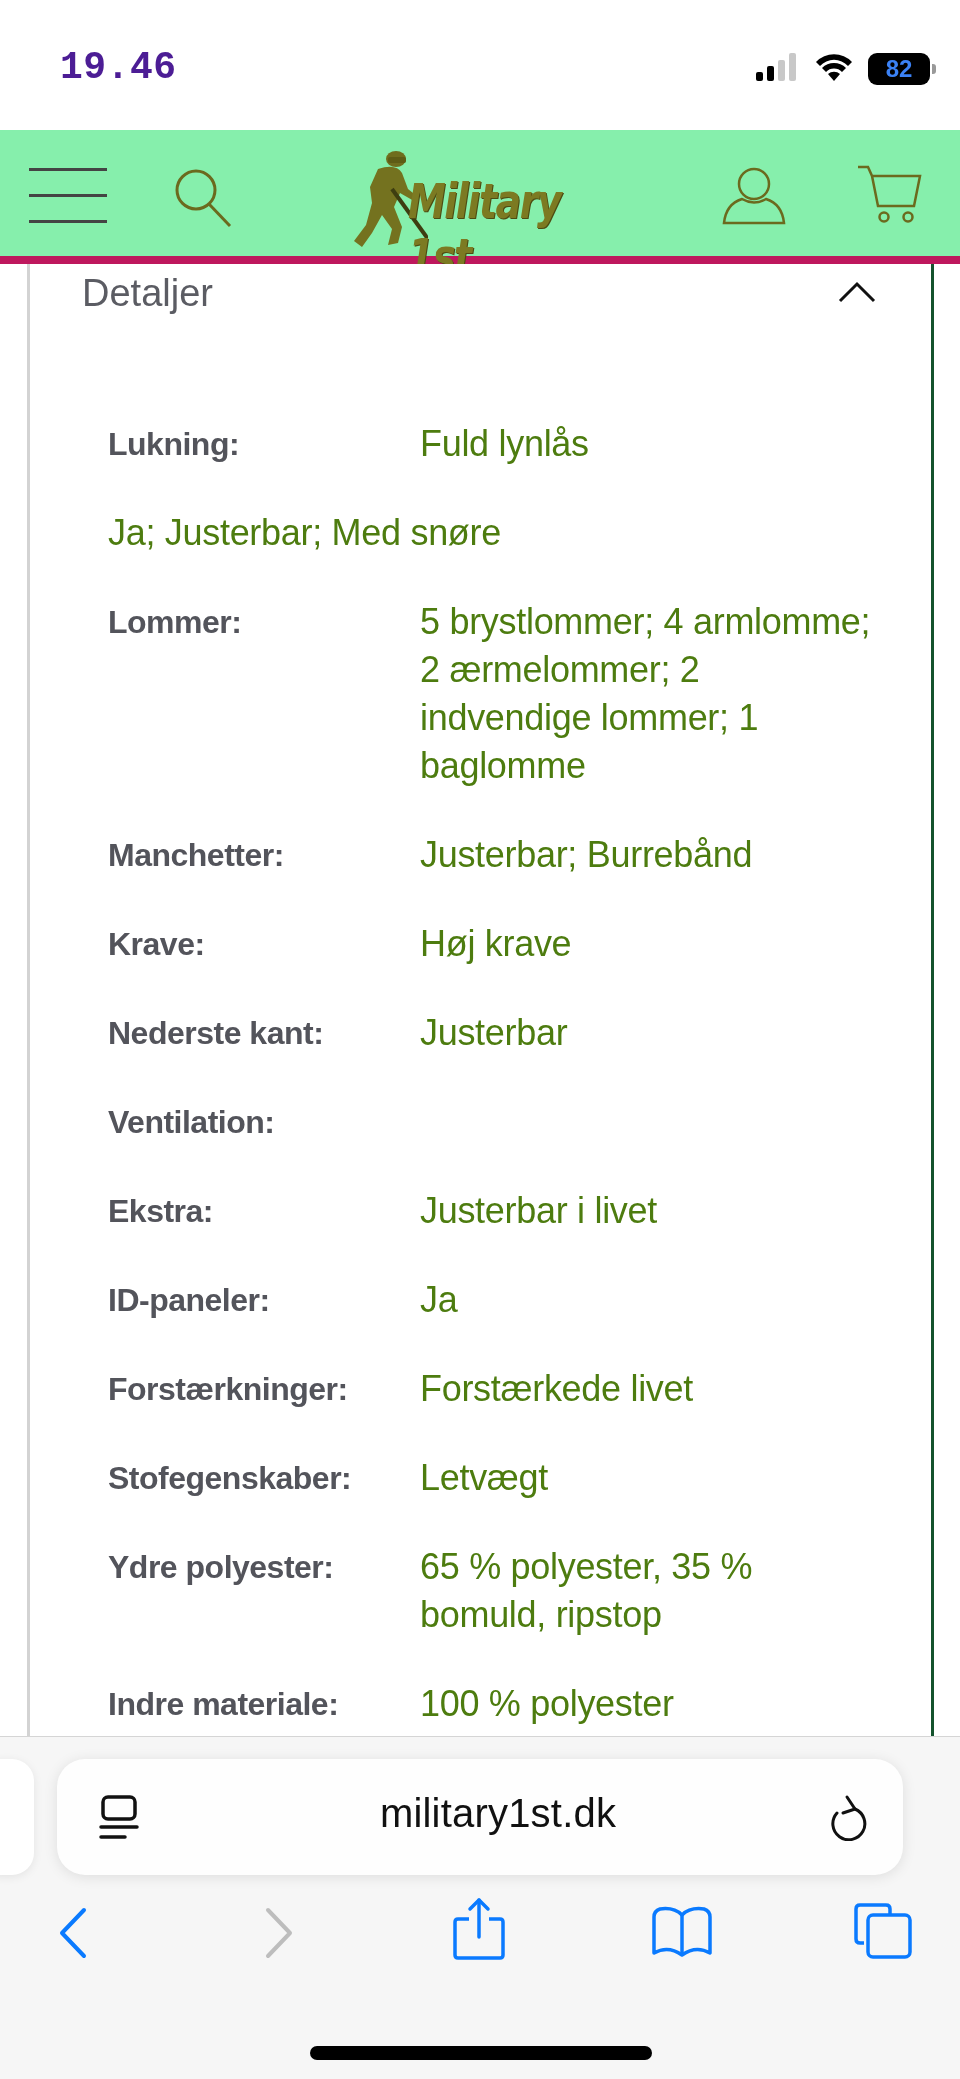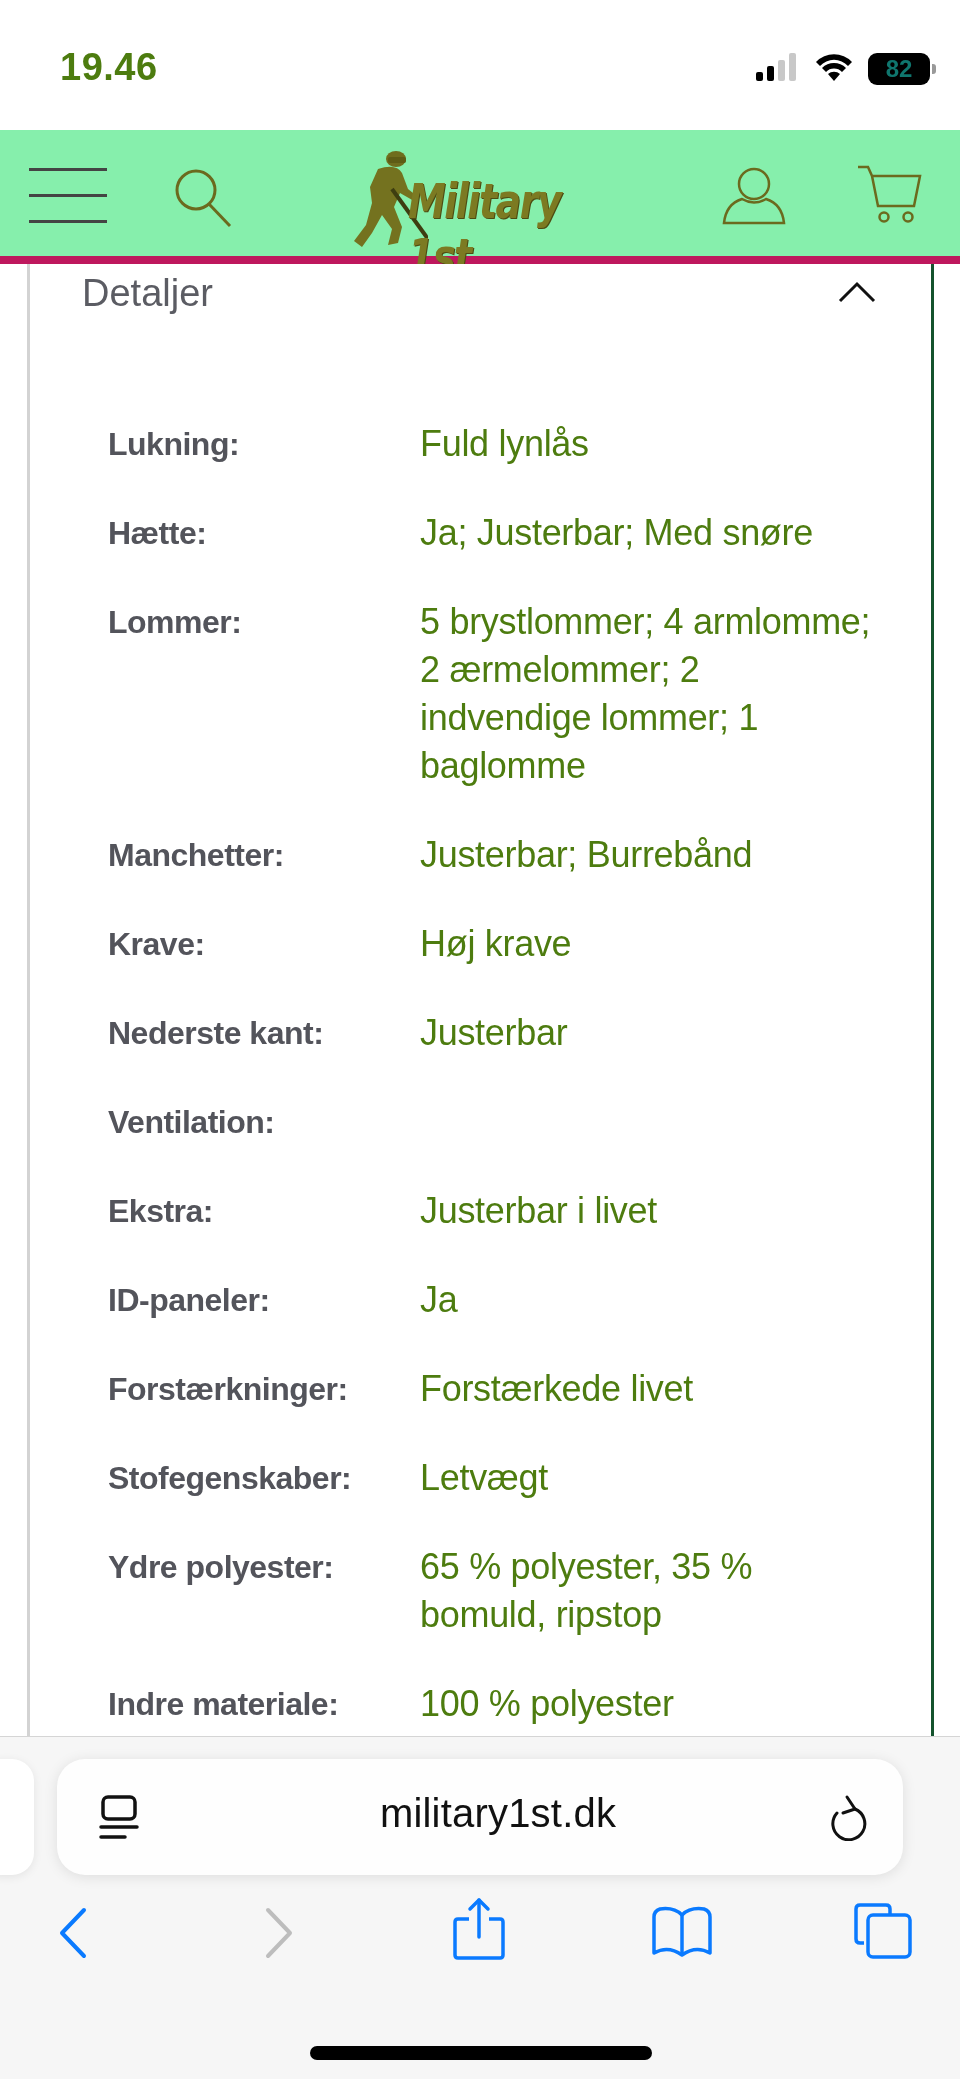--- a/index.html
+++ b/index.html
@@ -7,26 +7,26 @@
       width: 960px; height: 2079px; overflow: hidden;
       background: #ffffff;
       font-family: "Liberation Sans", "DejaVu Sans", sans-serif;
     }
     .screen { position: relative; width: 960px; height: 2079px; background: #fff; }
 
     
     .status-bar { position: absolute; top: 0; left: 0; width: 960px; height: 130px; }
     .status-time {
       position: absolute; left: 60px; top: 46px;
-      font-size: 38px; font-weight: 700; color: #4d7c0f; letter-spacing: 0.5px;
+      font-size: 38px; font-weight: 700; color: #4c1d95; letter-spacing: 0.5px; font-family: Liberation Mono, monospace;
     }
     .status-icons { position: absolute; right: 30px; top: 52px; display: flex; align-items: center; gap: 14px; }
     .battery {
       position: relative; width: 62px; height: 32px; border-radius: 9px;
-      background: #000; color: #0f766e; font-size: 24px; font-weight: 700;
+      background: #000; color: #3b82f6; font-size: 24px; font-weight: 700;
       display: flex; align-items: center; justify-content: center;
     }
     .battery::after {
       content: ""; position: absolute; right: -6px; top: 11px; width: 4px; height: 10px;
       background: #999; border-radius: 0 3px 3px 0;
     }
 
     
     .site-header {
       position: absolute; top: 130px; left: 0; width: 960px; height: 134px;
@@ -182,21 +182,20 @@
         </svg>
       </span>
     </div>
 
     <div class="spec-list">
       <div class="spec-row">
         <div class="spec-label">Lukning:</div>
         <div class="spec-value">Fuld lynlås</div>
       </div>
       <div class="spec-row">
-        <div class="spec-label">Hætte:</div>
         <div class="spec-value">Ja; Justerbar; Med snøre</div>
       </div>
       <div class="spec-row">
         <div class="spec-label">Lommer:</div>
         <div class="spec-value">5 brystlommer; 4 armlomme; 2 ærmelommer; 2 indvendige lommer; 1 baglomme</div>
       </div>
       <div class="spec-row">
         <div class="spec-label">Manchetter:</div>
         <div class="spec-value">Justerbar; Burrebånd</div>
       </div>

